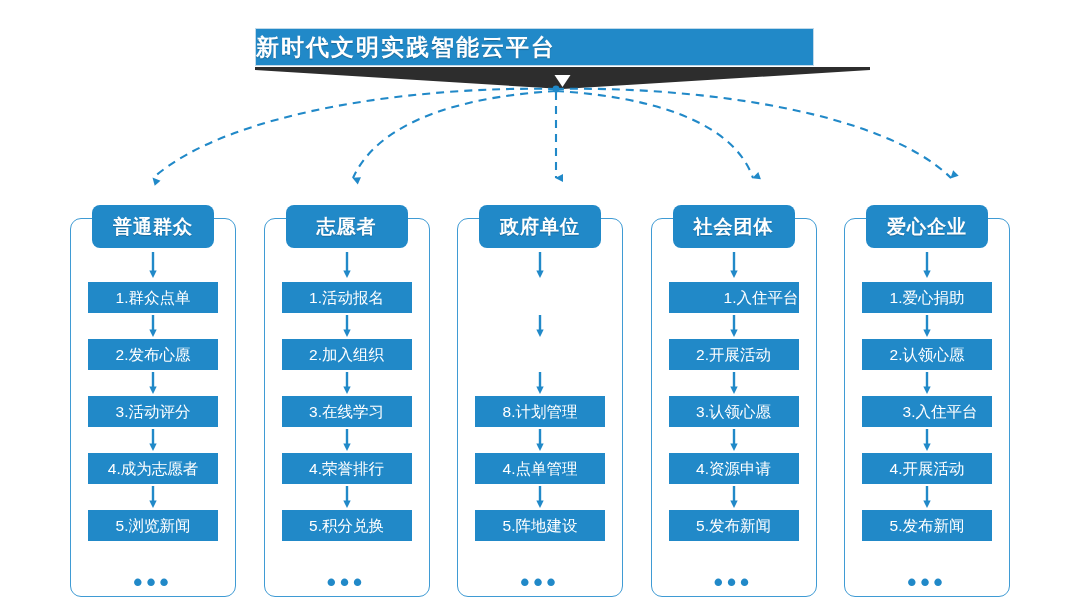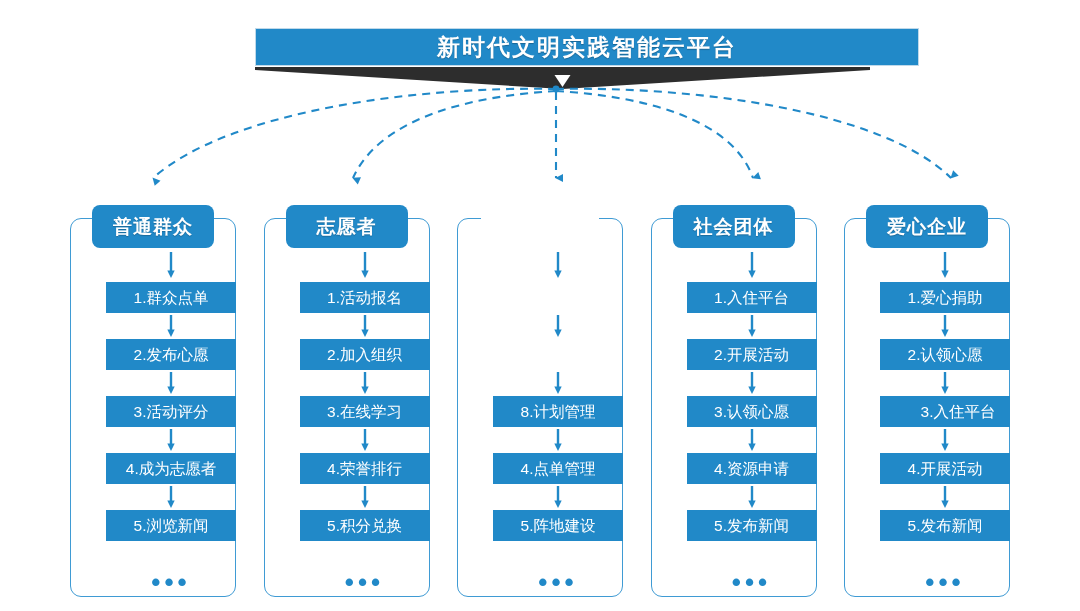--- a/index.html
+++ b/index.html
@@ -23,27 +23,27 @@
   #banner-wrap {
     position: absolute;
     left: 255px;
     top: 28px;
     width: 615px;
     height: 62px;
   }
   #banner {
     position: absolute;
     left: 0; top: 0;
-    width: 664px;
+    width: 559px;
     height: 38px;
     background: #2189c8;
     border: 1px solid #bfd9ea;
     display: flex;
     align-items: center;
-    justify-content: center;
+    justify-content: flex-start;
   }
   #banner-title {
     color: #ffffff;
     font-size: 23px;
     font-weight: bold;
     letter-spacing: 2px;
     line-height: 1;
     white-space: nowrap;
     text-shadow: 0 1px 1px rgba(0,0,0,.25);
   }
@@ -120,21 +120,21 @@
     font-size: 19px;
     font-weight: bold;
     letter-spacing: 1px;
     line-height: 1;
     white-space: nowrap;
     text-shadow: 0 1px 1px rgba(0,0,0,.22);
   }
 
   .col-body {
     position: absolute;
-    left: 18px;
+    left: 0;
     top: 43px;
     width: 166px;
     height: 349px;
   }
 
   .step {
     position: absolute;
     left: 18px;
     width: 130px;
     height: 31px;
@@ -291,20 +291,23 @@
           </svg>
           <div class="step" style="top: 262px;">
             <span class="step-label">5.积分兑换</span>
           </div>
           <div class="dots" style="top: 321px;">•••</div>
         </div>
       </div>
       <div class="col">
         <div class="col-card"></div>
         <div class="col-mask"></div>
+        <div class="col-head">
+          <span class="col-head-label">政府单位</span>
+        </div>
         <div class="col-body">
           <svg class="v-arrow" viewBox="0 0 8 26" preserveAspectRatio="none" height="26" style="top: 4px; height: 26px;">
             <path d="M4,0 L4,19" stroke="#2189c8" stroke-width="2.4" fill="none"></path>
             <path d="M0.3,18.5 L7.7,18.5 L4,26 Z" fill="#2189c8"></path>
           </svg>
           <svg class="v-arrow" viewBox="0 0 8 22" preserveAspectRatio="none" height="22" style="top: 67px; height: 22px;">
             <path d="M4,0 L4,15" stroke="#2189c8" stroke-width="2.4" fill="none"></path>
             <path d="M0.3,14.5 L7.7,14.5 L4,22 Z" fill="#2189c8"></path>
           </svg>
           <svg class="v-arrow" viewBox="0 0 8 22" preserveAspectRatio="none" height="22" style="top: 124px; height: 22px;">
@@ -335,21 +338,21 @@
         <div class="col-card"></div>
         <div class="col-mask"></div>
         <div class="col-head">
           <span class="col-head-label">社会团体</span>
         </div>
         <div class="col-body">
           <svg class="v-arrow" viewBox="0 0 8 26" preserveAspectRatio="none" height="26" style="top: 4px; height: 26px;">
             <path d="M4,0 L4,19" stroke="#2189c8" stroke-width="2.4" fill="none"></path>
             <path d="M0.3,18.5 L7.7,18.5 L4,26 Z" fill="#2189c8"></path>
           </svg>
-          <div class="step" style="top: 34px;">
+          <div class="step" style="top: 34px; justify-content: flex-end;">
             <span class="step-label">1.入住平台</span>
           </div>
           <svg class="v-arrow" viewBox="0 0 8 22" preserveAspectRatio="none" height="22" style="top: 67px; height: 22px;">
             <path d="M4,0 L4,15" stroke="#2189c8" stroke-width="2.4" fill="none"></path>
             <path d="M0.3,14.5 L7.7,14.5 L4,22 Z" fill="#2189c8"></path>
           </svg>
           <div class="step" style="top: 91px;">
             <span class="step-label">2.开展活动</span>
           </div>
           <svg class="v-arrow" viewBox="0 0 8 22" preserveAspectRatio="none" height="22" style="top: 124px; height: 22px;">

